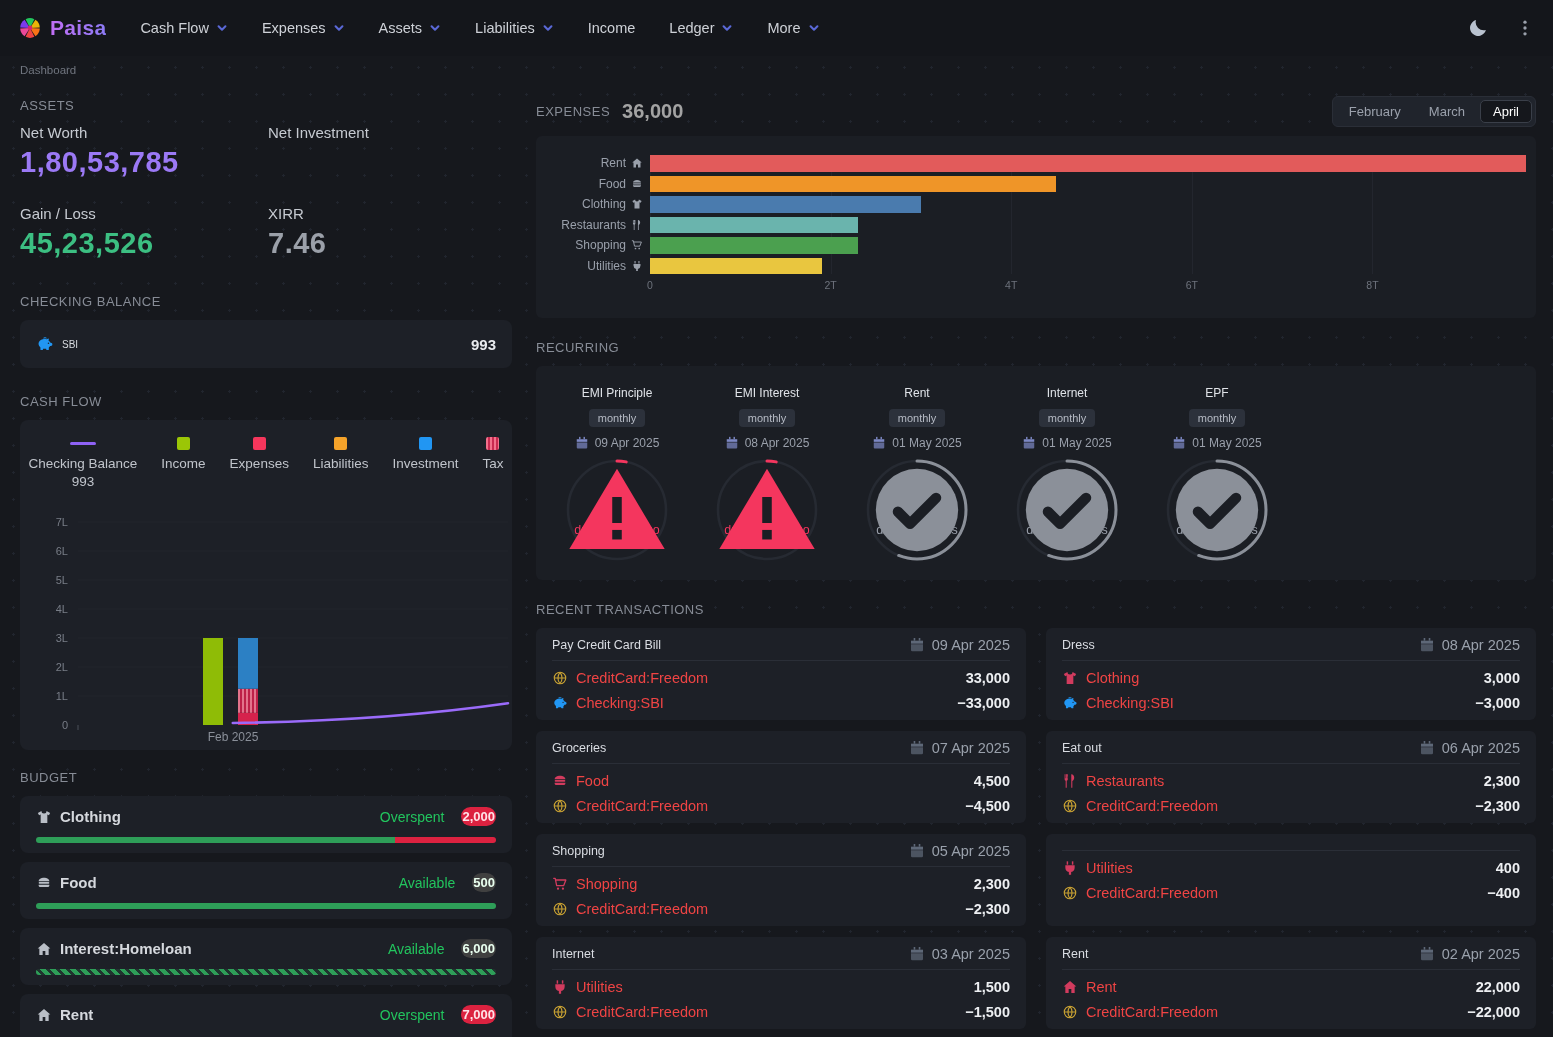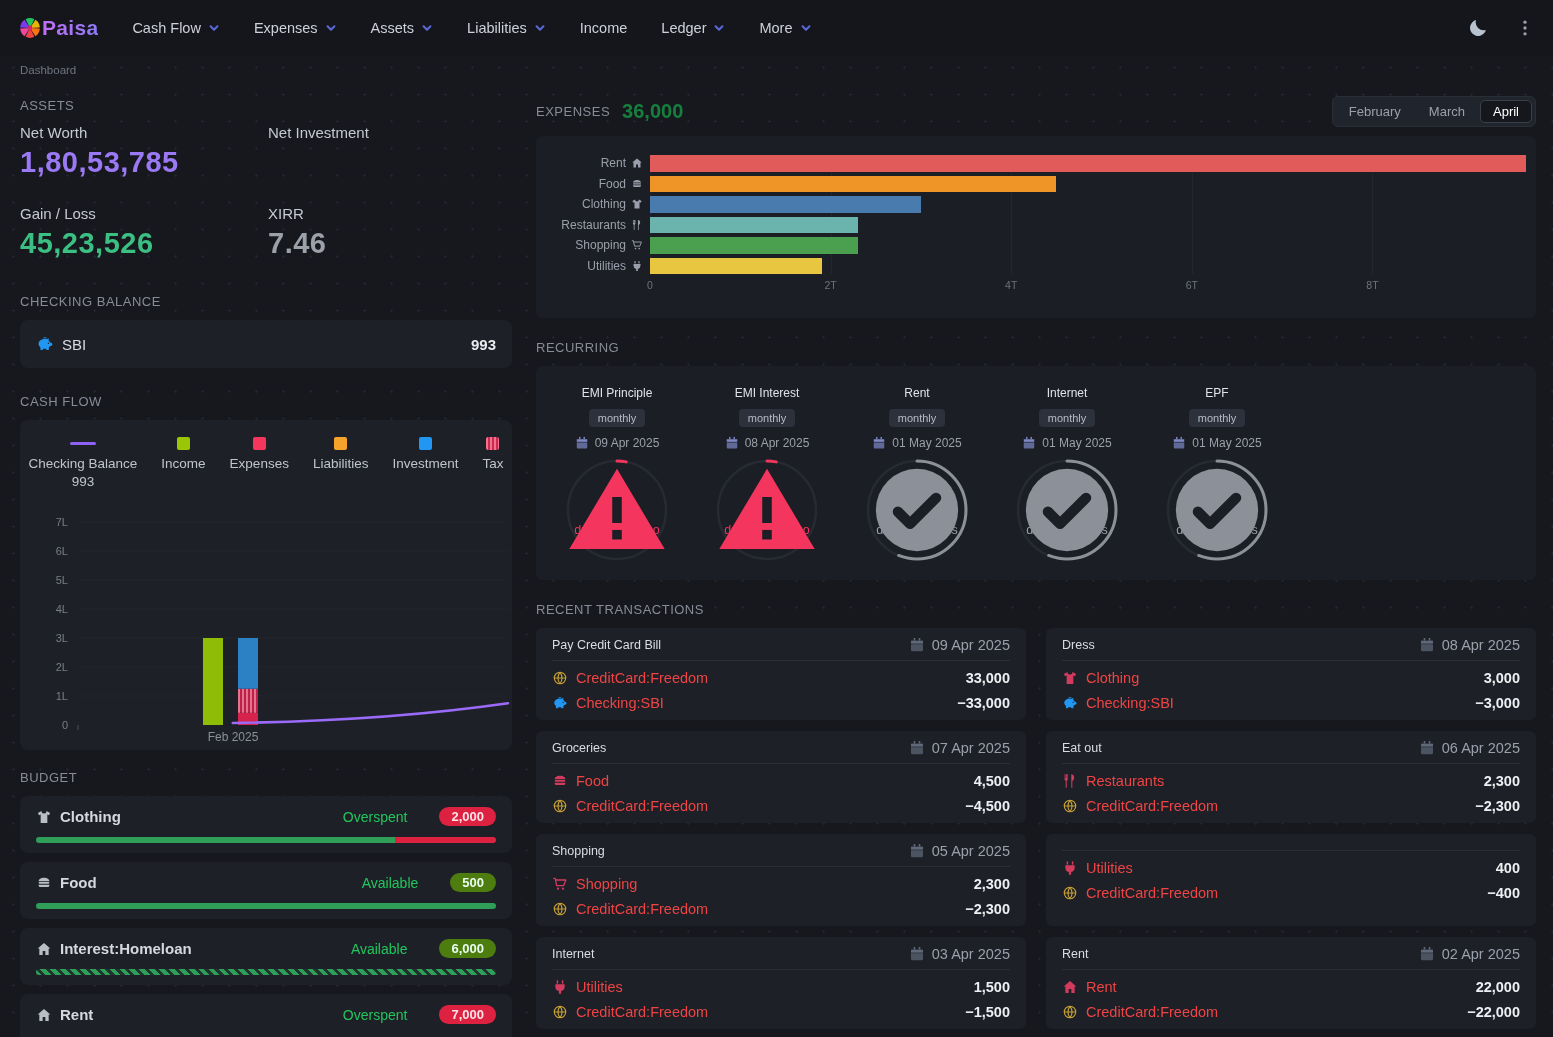--- a/index.html
+++ b/index.html
@@ -6,59 +6,59 @@
   html,body{width:1553px;height:1037px;overflow:hidden}
   body{
     font-family:"Liberation Sans","DejaVu Sans",sans-serif;
     background-color:#16181d;
     background-image:radial-gradient(#21252e 1.2px,transparent 1.3px);
     background-size:27px 27px;
     color:#d4d7dd;position:relative;
   }
   
   nav{height:56px;background:#14161b;display:flex;align-items:center;padding:0 18px;position:relative;z-index:5}
-  .brand{display:flex;align-items:center;gap:0;margin-right:34px;cursor:pointer}
+  .brand{display:flex;align-items:center;gap:8px;margin-right:34px;cursor:pointer}
   .brand-text{font-size:21px;font-weight:bold;background:linear-gradient(90deg,#c26ef5,#8d7bf6);-webkit-background-clip:text;background-clip:text;color:transparent;letter-spacing:.3px}
   .nav-items{display:flex;align-items:center;gap:34px}
   .nav-item{display:flex;align-items:center;gap:7px;font-size:14.5px;color:#ced1d7;cursor:pointer}
   .nav-item .ic{color:#5a68d6}
   .nav-right{margin-left:auto;display:flex;align-items:center;gap:26px}
   .nav-right .btn{cursor:pointer;display:flex;align-items:center}
   
   .breadcrumb{font-size:11.5px;color:#70757f;padding:8px 0 0 20px}
   
   main{display:flex;gap:24px;padding:0 17px 0 20px}
   .left-col{width:492px;flex:none}
   .right-col{flex:1;min-width:0}
   .section-h{font-size:13px;color:#878c96;letter-spacing:.5px;margin:20px 0 11px}
   .card{background:#1d2027;border-radius:8px}
   
   .stats{display:grid;grid-template-columns:248px 1fr;row-gap:26px;margin-top:4px}
   .stat-label{font-size:15px;color:#c6cad1;margin-bottom:5px}
   .stat-value{font-size:29px;font-weight:bold;letter-spacing:.5px}
   
   .acct-row{height:48px;display:flex;align-items:center;padding:0 16px;gap:8px}
-  .acct-name{font-size:15px;color:#d8dbe0}
+  .acct-name{font-size:10px;color:#d8dbe0}
   .acct-val{margin-left:auto;font-size:15px;font-weight:bold;color:#e9ebef}
   
   .cf-card{height:330px;padding-top:16px;margin-bottom:2px}
   .cf-legend{display:flex;justify-content:center;align-items:flex-start;gap:24px}
   .cf-leg-item{display:flex;flex-direction:column;align-items:center;cursor:pointer}
   .cf-sw{height:14px;display:flex;align-items:center}
   .cf-sw .sq{width:13px;height:13px;border-radius:2px}
   .cf-sw .ln{width:26px;height:3px;border-radius:2px}
   .cf-leg-lbl{font-size:13.5px;color:#c0c4cb;margin-top:5px;text-align:center;line-height:1.35}
   
   .budget-card{height:57px;padding:11px 16px 0;margin-bottom:9px}
   .budget-top{display:flex;align-items:center;gap:8px}
   .budget-name{font-size:15px;font-weight:bold;color:#d5d8dd}
   .budget-status{margin-left:auto;font-size:14px;color:#22c55e}
-  .badge{border-radius:999px;padding:2px 12px;font-size:13px;font-weight:bold;margin-left:24px}
+  .badge{border-radius:999px;padding:2px 1px;font-size:13px;font-weight:bold;margin-left:9px}
   .badge.overspent{background:#dc2240;color:#ffe3e8}
-  .badge.available{background:#4d7c0f;color:#e9ffef}
+  .badge.available{background:#404040;color:#e9ffef}
   .budget-bar{height:6px;border-radius:3px;margin-top:11px;overflow:hidden}
   
   .exp-head{display:flex;align-items:center;margin-top:20px}
   .exp-title{font-size:13px;color:#878c96;letter-spacing:.5px}
   .exp-total{font-size:20px;font-weight:bold;margin-left:12px}
   .tabs{margin-left:auto;display:flex;background:#20242c;border:1px solid #2a2e37;border-radius:6px;padding:3px;gap:2px}
   .tab{font-size:13px;color:#9aa0ab;padding:4px 13px;border-radius:5px;cursor:pointer}
   .tab.active{background:#15171c;color:#fff;border:1px solid #3a3f49;padding:3px 12px}
   
   .exp-card{background:#1b1e24;border-radius:6px;height:182px;margin-top:9px;padding:19px 10px 8px 6px}
@@ -355,21 +355,21 @@
             <span class="budget-status">Overspent</span>
             <span class="badge overspent">7,000</span>
           </div>
         </div>
       </div>
   </section>
 
   <section class="right-col">
     <div class="exp-head">
       <span class="exp-title">EXPENSES</span>
-      <span class="exp-total" id="expTotal" style="color: #15803d;">36,000</span>
+      <span class="exp-total" id="expTotal" style="color: #a3a3a3;">36,000</span>
       <div class="tabs" id="expTabs">
           <span class="tab">February</span>
           <span class="tab">March</span>
           <span class="tab active">April</span>
         </div>
     </div>
     <div class="exp-card">
       <div class="exp-plot-wrap">
         <div class="exp-labels" id="expLabels">
             <div class="exp-label">

